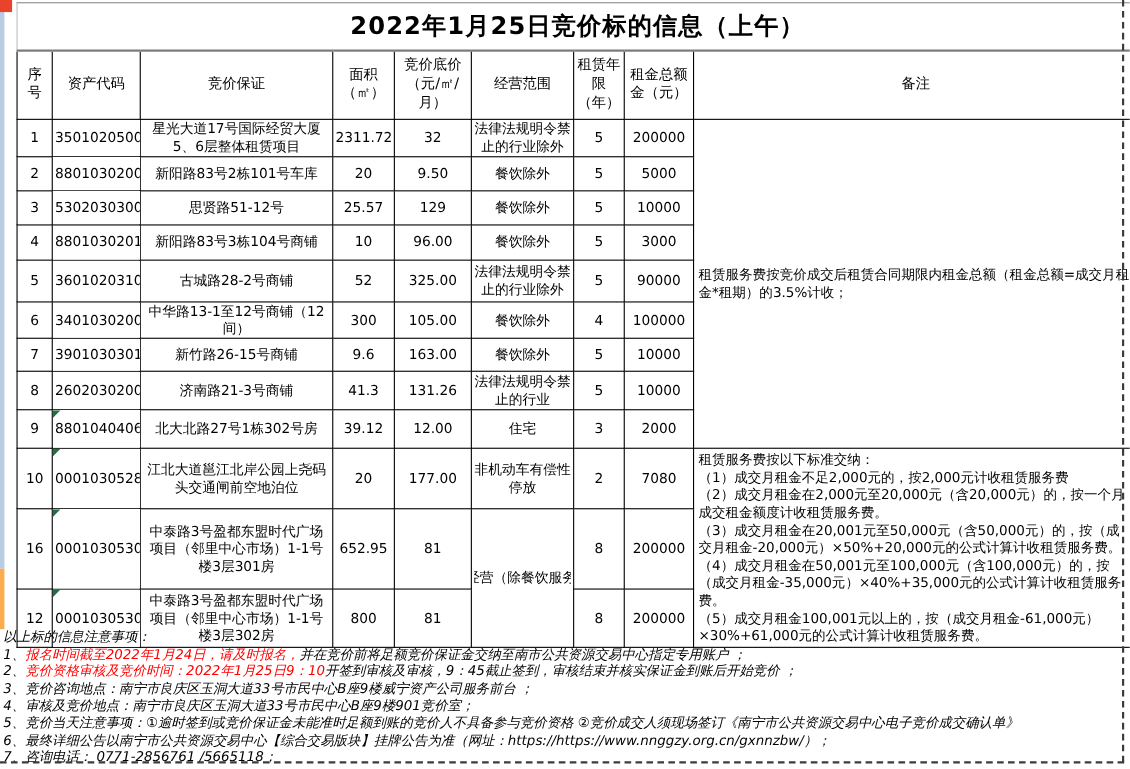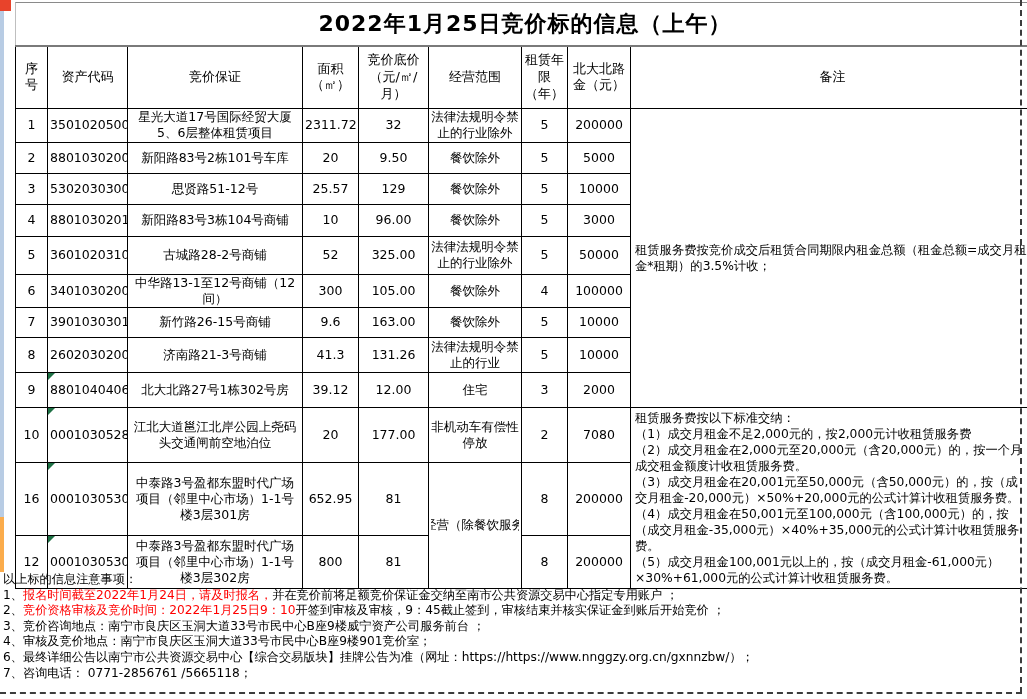--- a/index.html
+++ b/index.html
@@ -19,21 +19,21 @@
         background:#fff;}
   thead th{white-space:pre-line;border-top:2px solid #7a7a7a;font-size:13px;}
   .remark{text-align:left;vertical-align:middle;white-space:pre-wrap;line-height:16px;
           padding:2px 4px;font-size:12.3px;}
   .codecell{position:relative;}
   .tri{position:absolute;left:0;top:0;width:0;height:0;
        border-top:7px solid #1e7145;border-right:7px solid transparent;}
   .scope-clip{white-space:nowrap;overflow:hidden;text-indent:-7px;text-align:right;}
   #notes{position:absolute;left:3px;top:572px;width:1022px;font-size:12.2px;
          line-height:15.6px;}
-  .note-line{white-space:nowrap;overflow:hidden;}
+  .note-line{white-space:nowrap;overflow:hidden;font-style:italic;}
   .seg-r{color:#ff0000;margin-top:25px;}
   .seg-k{color:#000000;}
   #pb-right{position:absolute;left:1020px;top:0;height:693px;width:0;
             border-left:2px dashed #3c3c3c;}
   #pb-bottom{position:absolute;left:0;top:692px;width:1022px;height:0;
              border-top:2px dashed #3c3c3c;}
 </style>
 </head>
 <body>
 
@@ -63,21 +63,21 @@
         <th>竞价保证</th>
         <th>面积
 （㎡）</th>
         <th>竞价底价
 （元/㎡/
 月）</th>
         <th>经营范围</th>
         <th>租赁年
 限
 （年）</th>
-        <th>北大北路
+        <th>租金总额
 金（元）</th>
         <th>备注</th>
       </tr>
     </thead>
     <tbody id="tbody">
         <tr style="height: 34px;">
           <td>1</td>
           <td class="codecell">35010205006</td>
           <td>星光大道17号国际经贸大厦5、6层整体租赁项目</td>
           <td>2311.72</td>
@@ -118,21 +118,21 @@
           <td>3000</td>
         </tr>
         <tr style="height: 38px;">
           <td>5</td>
           <td class="codecell">36010203103</td>
           <td>古城路28-2号商铺</td>
           <td>52</td>
           <td>325.00</td>
           <td>法律法规明令禁止的行业除外</td>
           <td>5</td>
-          <td>50000</td>
+          <td>90000</td>
         </tr>
         <tr style="height: 30px;">
           <td>6</td>
           <td class="codecell">34010302001</td>
           <td>中华路13-1至12号商铺（12间）</td>
           <td>300</td>
           <td>105.00</td>
           <td>餐饮除外</td>
           <td>4</td>
           <td>100000</td>
@@ -207,18 +207,19 @@
       </tbody>
   </table>
 </div>
 
 <div id="notes">
   <div class="note-line">以上标的信息注意事项：</div>
 <div class="note-line"><span class="seg-k">1、</span><span class="seg-r">报名时间截至2022年1月24日，请及时报名，</span><span class="seg-k">并在竞价前将足额竞价保证金交纳至南市公共资源交易中心指定专用账户 ；</span></div>
     <div class="note-line"><span class="seg-k">2、</span><span class="seg-r">竞价资格审核及竞价时间：2022年1月25日9：10</span><span class="seg-k">开签到审核及审核，9：45截止签到，审核结束并核实保证金到账后开始竞价 ；</span></div>
     <div class="note-line"><span class="seg-k">3、竞价咨询地点：南宁市良庆区玉洞大道33号市民中心B座9楼威宁资产公司服务前台 ；</span></div>
     <div class="note-line"><span class="seg-k">4、审核及竞价地点：南宁市良庆区玉洞大道33号市民中心B座9楼901竞价室；</span></div>
+    <div class="note-line"><span class="seg-k">5、竞价当天注意事项：①逾时签到或竞价保证金未能准时足额到账的竞价人不具备参与竞价资格 ②竞价成交人须现场签订《南宁市公共资源交易中心电子竞价成交确认单》</span></div>
     <div class="note-line"><span class="seg-k">6、最终详细公告以南宁市公共资源交易中心【综合交易版块】挂牌公告为准（网址：https://https://www.nnggzy.org.cn/gxnnzbw/）；</span></div>
     <div class="note-line"><span class="seg-k">7、咨询电话： 0771-2856761 /5665118；</span></div>
   </div>
 
 <div id="pb-right"></div>
 <div id="pb-bottom"></div>
 
 </body></html>

